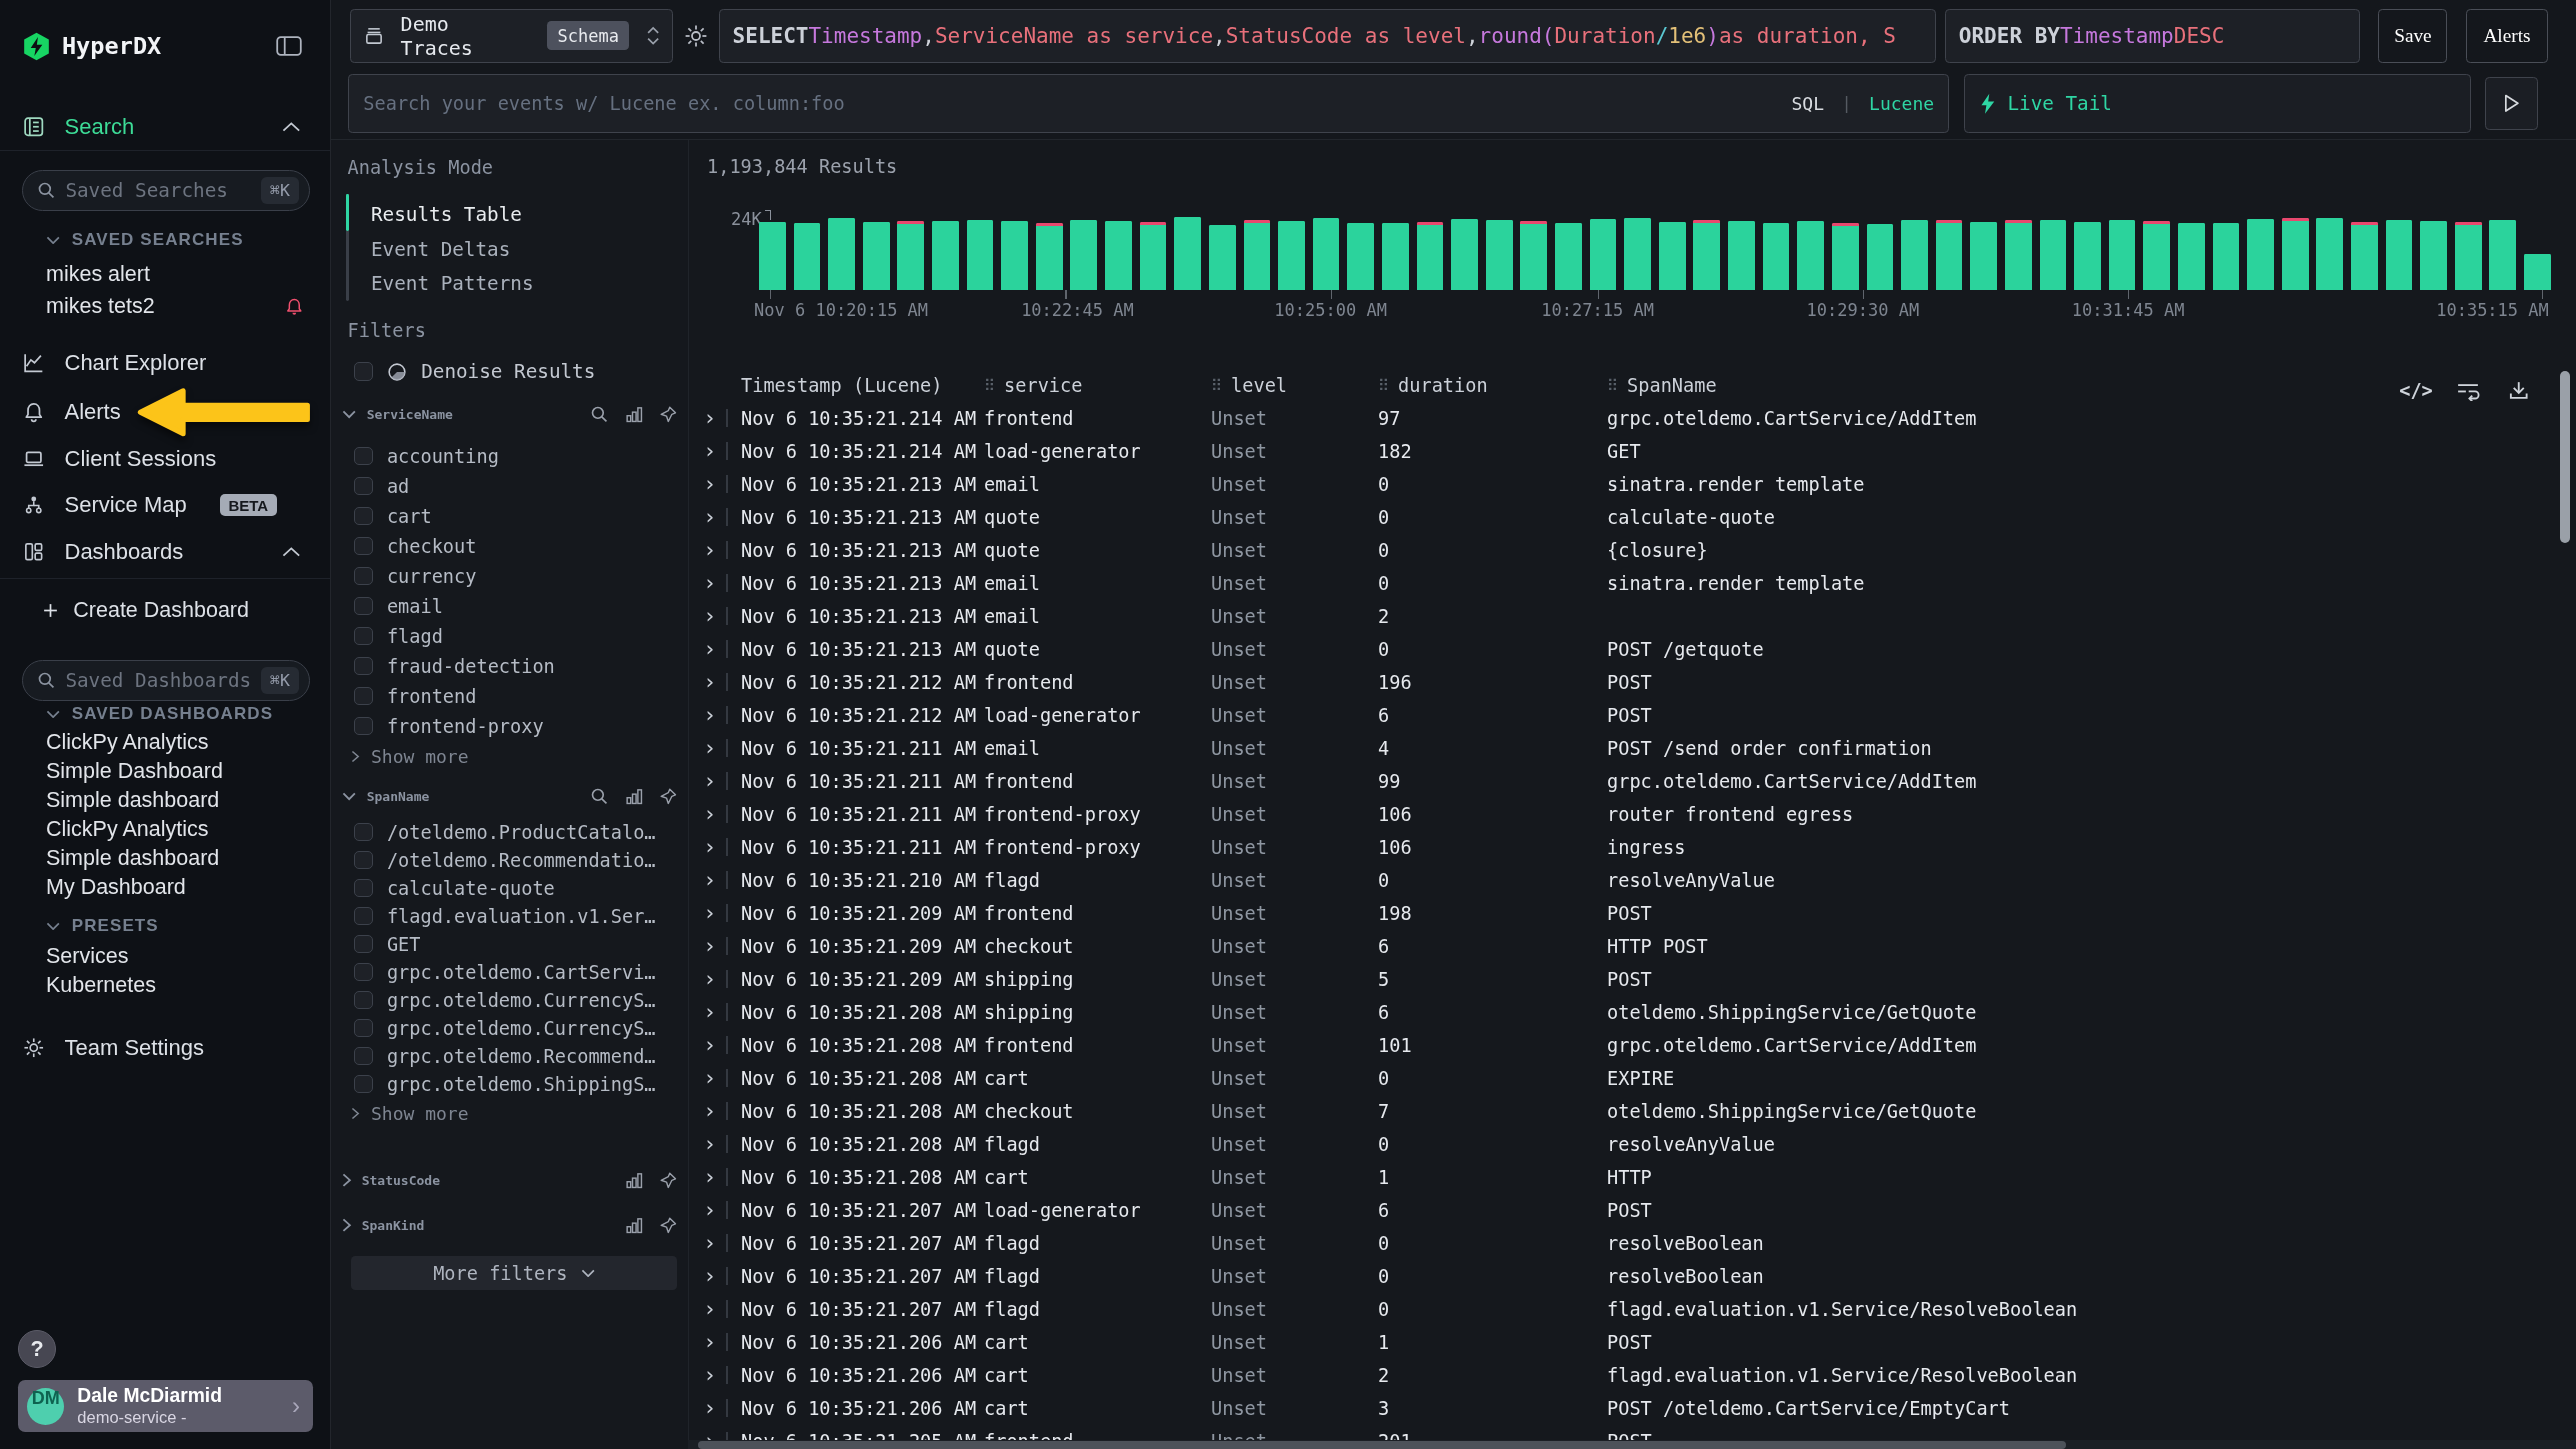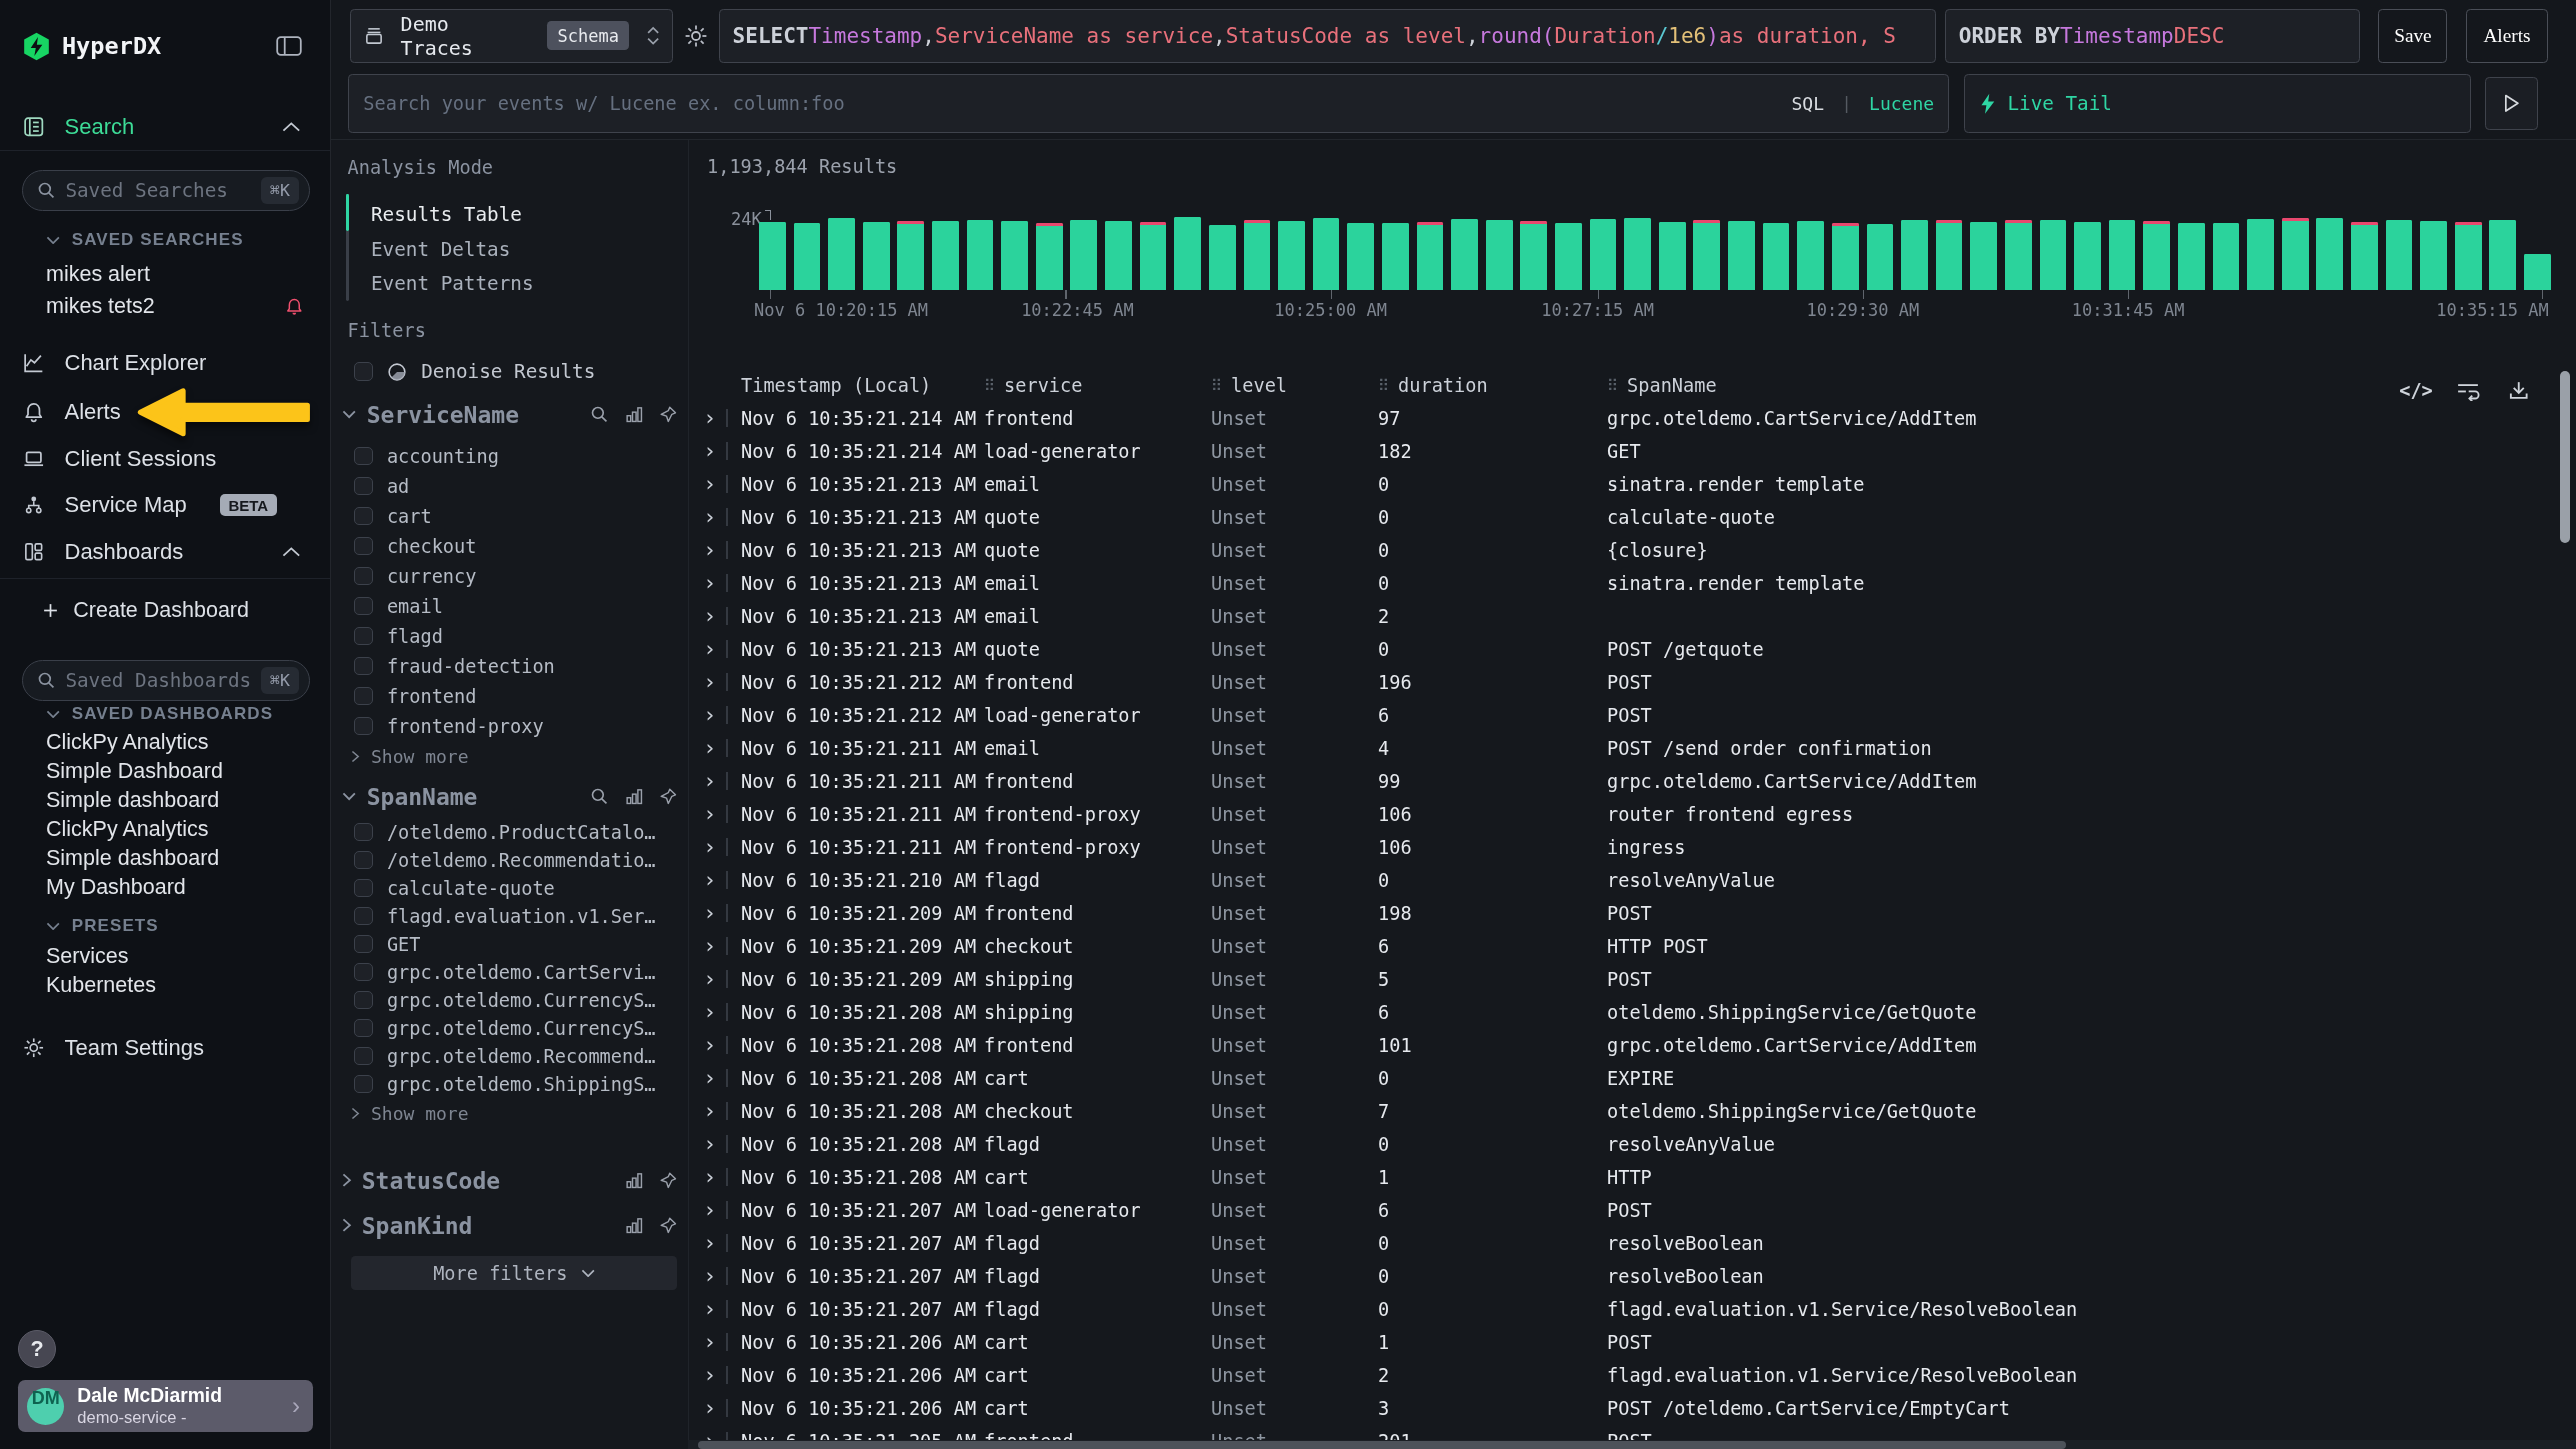--- a/index.html
+++ b/index.html
@@ -94,21 +94,21 @@
   .fp-label { left:16.5px; font-family:"DejaVu Sans Mono",monospace; font-weight:normal; font-size:18.6px; color:#8b93a1; }
   .mode-rail { left:15px; top:54px; width:2.9px; height:107px; background:#3a3f48; border-radius:1.4px; }
   .mode-rail-active { position:absolute; left:0; top:0; width:2.9px; height:37px; background:#2fd6a4; border-radius:1.4px; }
   .mode-opt { left:40px; height:31.5px; display:flex; align-items:center; font-family:"DejaVu Sans Mono",monospace;
     font-size:19.3px; color:#aab1bc; cursor:pointer; }
   .mode-opt.active { color:#e9ecef; }
   .checkbox { width:18.6px; height:18.6px; border-radius:5px; background:#1e2127; border:1.4px solid #3c414b; flex:none; cursor:pointer; }
   .denoise-row { left:23px; top:220px; display:flex; align-items:center; gap:14.3px; }
   .denoise-row .dn-label { font-family:"DejaVu Sans Mono",monospace; font-size:19.3px; color:#c3c8d1; }
   .facet-header { left:11.4px; right:11.4px; height:23px; display:flex; align-items:center; gap:10px; cursor:pointer; }
-  .facet-name { font-family:"DejaVu Sans Mono",monospace; font-weight:bold; font-size:23px; color:#8b93a1; flex:1; }
+  .facet-name { font-family:"DejaVu Sans Mono",monospace; font-weight:bold; font-size:13px; color:#8b93a1; flex:1; }
   .facet-icons { display:flex; align-items:center; gap:15.7px; }
   .facet-values .fv-row { height:30px; display:flex; align-items:center; gap:14.3px; padding-left:23px; cursor:pointer; }
   .fv-label { font-family:"DejaVu Sans Mono",monospace; font-size:18.6px; color:#b6bcc6; white-space:nowrap; overflow:hidden; }
   .show-more { display:flex; align-items:center; gap:11.4px; padding-left:20px; height:30px;
     font-family:"DejaVu Sans Mono",monospace; font-size:18px; color:#7e8591; cursor:pointer; }
   .more-filters { left:20px; top:1116px; width:326px; height:34px; background:#23262d; border-radius:4.3px;
     display:flex; align-items:center; justify-content:center; gap:13px;
     font-family:"DejaVu Sans Mono",monospace; font-size:18.6px; color:#aeb4bf; cursor:pointer; }
 
   
@@ -724,21 +724,21 @@
         <polyline points="8,11 15,18 22,11" fill="none" stroke="#cfd4db" stroke-width="2.6"></polyline>
         <path d="M4 19 L4 25 L26 25 L26 19" fill="none" stroke="#cfd4db" stroke-width="2.6"></path>
       </svg>
     </div>
   </div>
 
   <div class="table">
     <div class="tgrid thead">
       <div></div>
       <div class="th">
-        <span>Timestamp (Local)</span>
+        <span>Timestamp (Lucene)</span>
       </div>
       <div class="th">
         <span class="dots">⠿</span>
           <span>service</span>
       </div>
       <div class="th">
         <span class="dots">⠿</span>
           <span>level</span>
       </div>
       <div class="th">

